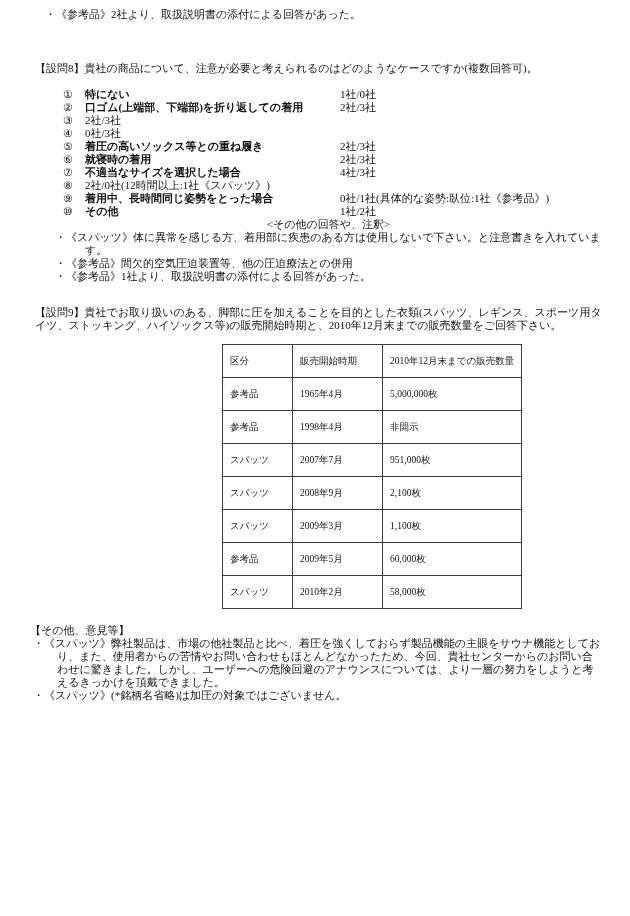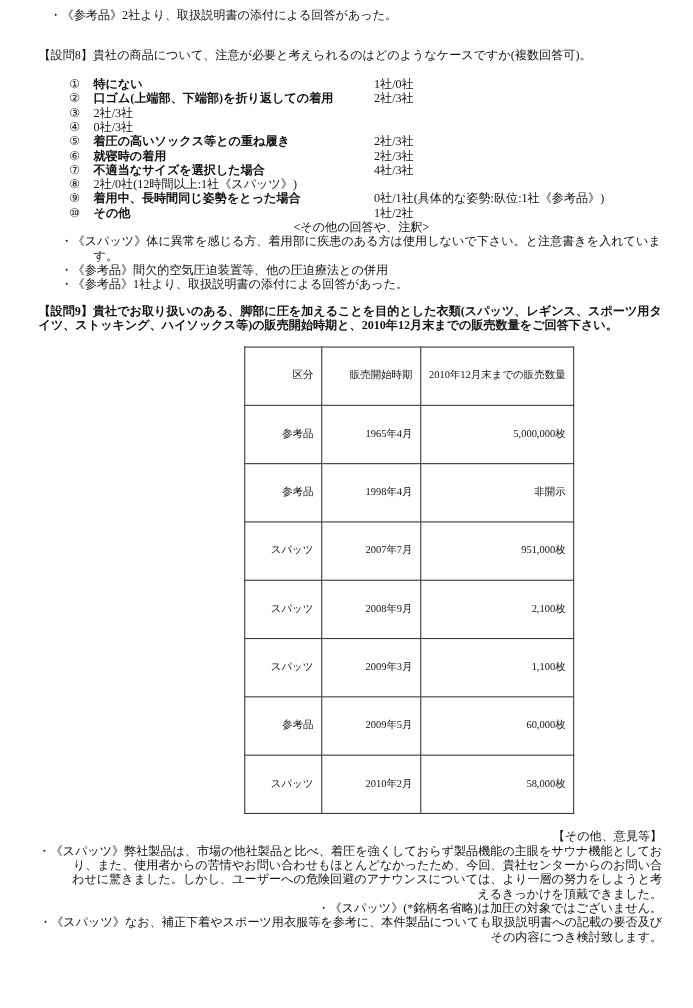--- a/index.html
+++ b/index.html
@@ -7,50 +7,50 @@
   body {
     width:630px; height:916px;
     font-family:"Liberation Serif","DejaVu Serif",serif;
     font-size:11px; line-height:13px; color:#121212;
     overflow:hidden;
   }
   .page { padding:8px 28px 0 35px; }
 
   .top-note { padding-left:10px; }
 
-  .q8-heading { margin-top:24px; }
+  .q8-heading { margin-top:41px; }
   .q8-list { margin-top:13px; }
   .q8-row { display:flex; align-items:baseline; }
   .q8-num { flex:0 0 22px; margin-left:28px; }
   .q8-label { flex:0 0 255px; white-space:nowrap; overflow:visible;font-weight:bold; }
   .q8-count { white-space:nowrap; }
 
   .q8-notes-heading { margin-left:20px;text-align:center; }
   .q8-note { padding-left:50px; text-indent:-30px; }
 
-  .q9-heading { margin-top:11px;font-weight:bold; }
+  .q9-heading { margin-top:23px; }
 
   .q9-table {
     border-collapse:collapse;
     margin:12px 0 0 187px;
     font-size:9.5px; line-height:12px;
   }
   .q9-table th, .q9-table td {
     border:1px solid #3a3a3a;
-    text-align:right;
-    padding:20px 7px;
+    text-align:left;
+    padding:10px 7px;
     font-weight:normal;
     height:16px;
     white-space:nowrap;
   }
   .q9-table col.c1 { width:70px; }
   .q9-table col.c2 { width:90px; }
   .q9-table col.c3 { width:128px; }
 
-  .other-section { margin-top:15px;text-align:right; }
+  .other-section { margin-top:15px; }
   .other-heading { margin-left:-5px; }
   .other-item { padding-left:22px; text-indent:-24px; }
 </style>
 </head>
 <body>
 
 <div class="page">
 
   <div class="top-note">・《参考品》2社より、取扱説明書の添付による回答があった。</div>
 
@@ -162,16 +162,15 @@
         <td>2010年2月</td>
         <td>58,000枚</td>
       </tr>
     </tbody>
   </table>
 
   <div class="other-section">
     <div class="other-heading">【その他、意見等】</div>
     <div class="other-item">・《スパッツ》弊社製品は、市場の他社製品と比べ、着圧を強くしておらず製品機能の主眼をサウナ機能としており、また、使用者からの苦情やお問い合わせもほとんどなかったため、今回、貴社センターからのお問い合わせに驚きました。しかし、ユーザーへの危険回避のアナウンスについては、より一層の努力をしようと考えるきっかけを頂戴できました。</div>
     <div class="other-item">・《スパッツ》(*銘柄名省略)は加圧の対象ではございません。</div>
-    <div class="other-item">・《スパッツ》なお、補正下着やスポーツ用衣服等を参考に、本件製品についても取扱説明書への記載の要否及びその内容につき検討致します。</div>
   </div>
 
 </div>
 
 </body></html>

